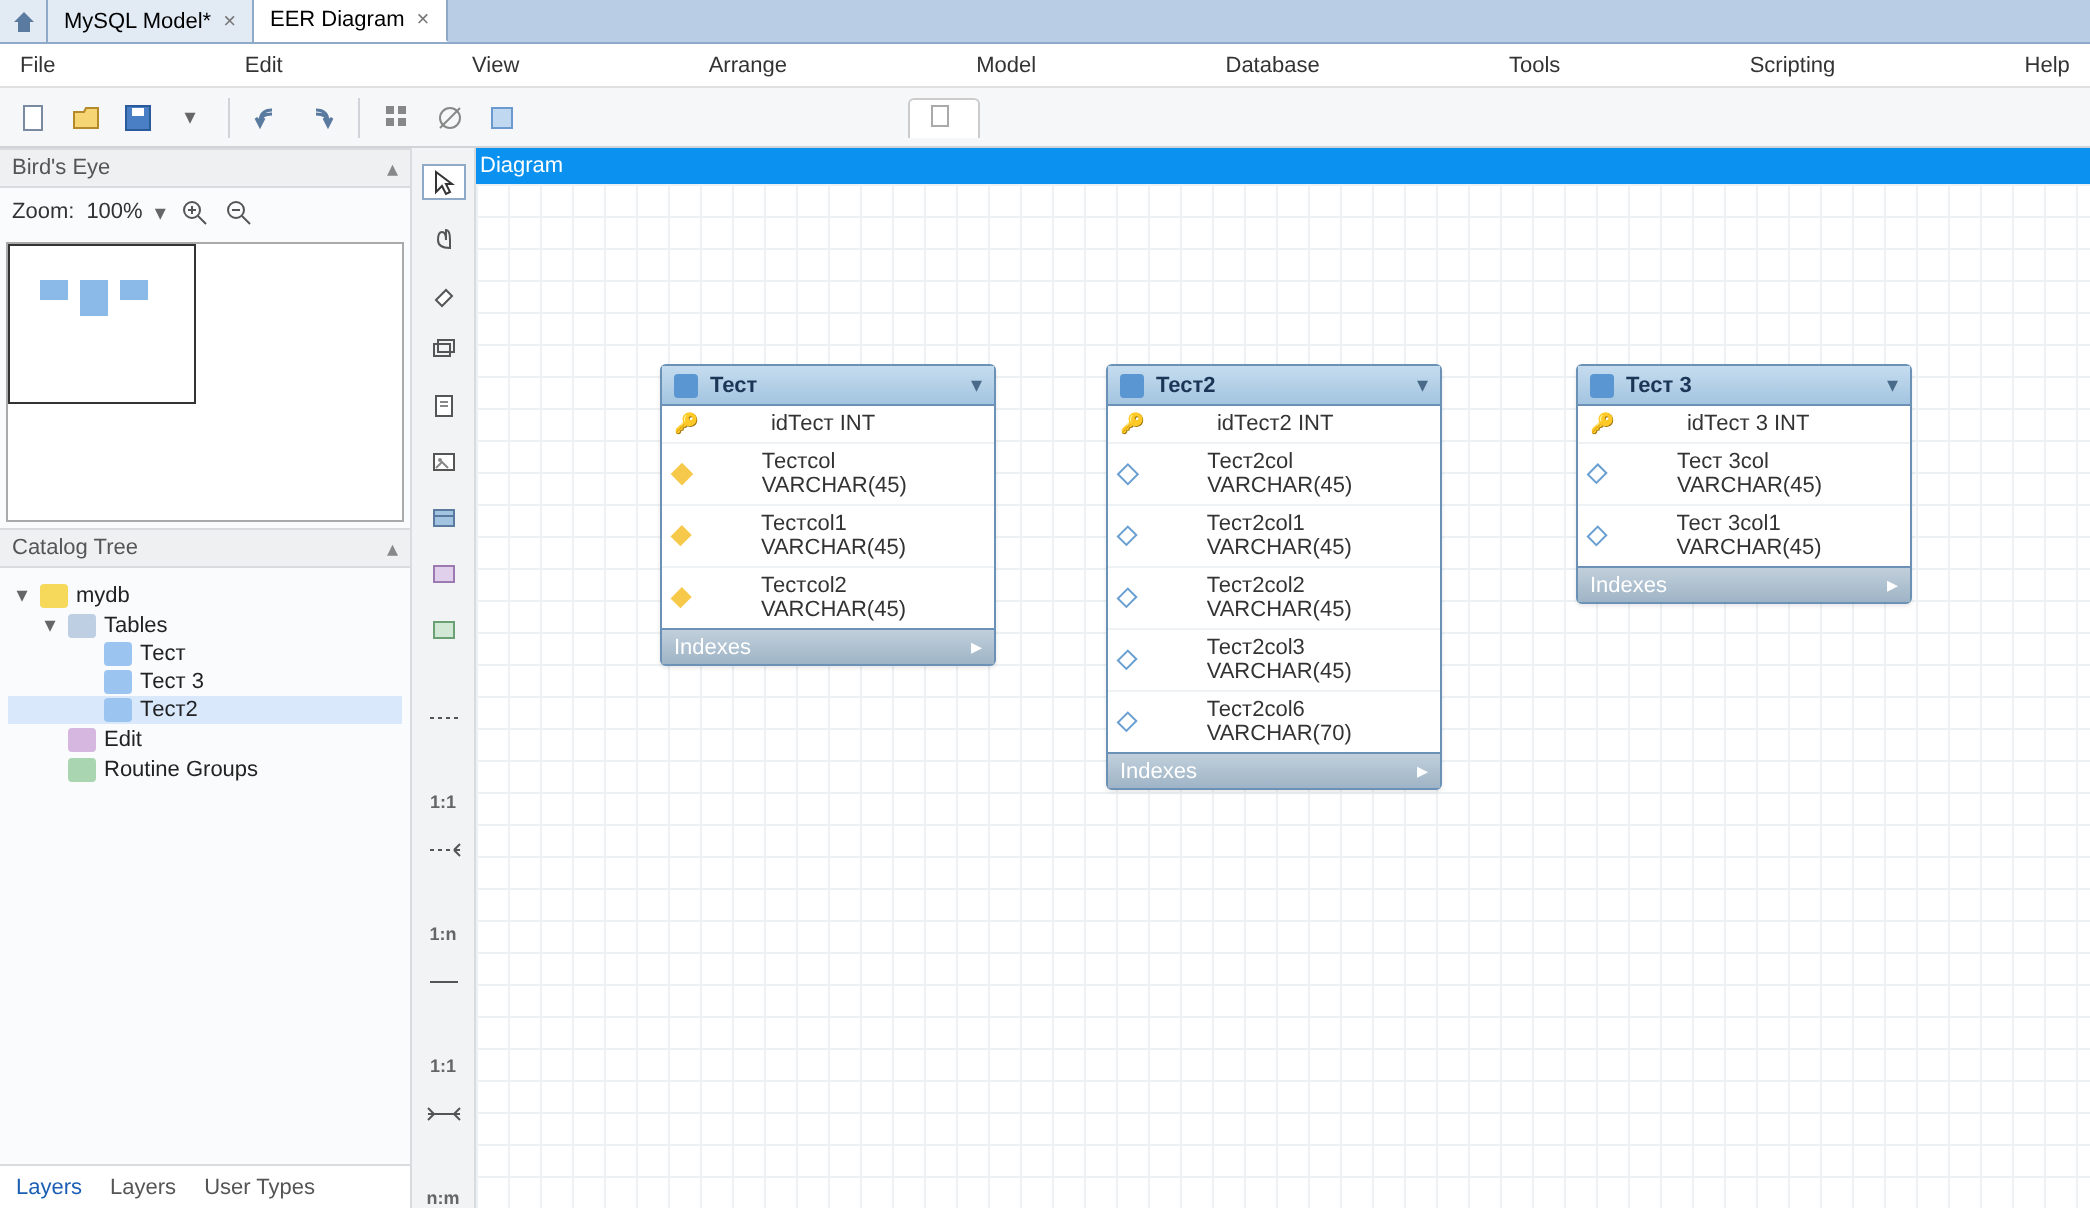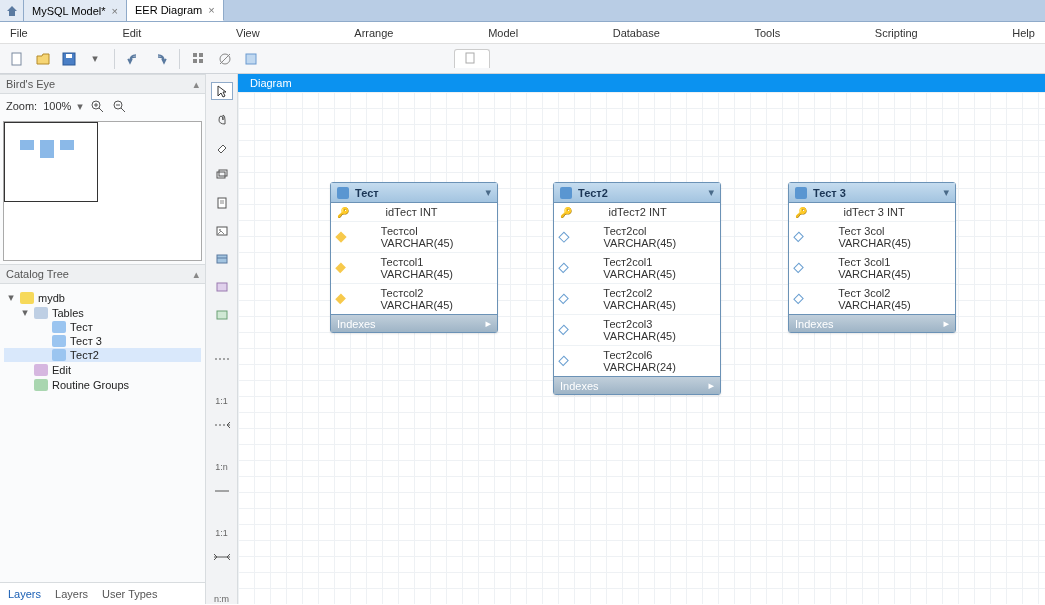--- a/index.html
+++ b/index.html
@@ -44,24 +44,24 @@
 .indent3 { padding-left: 48px; }
 
 .sidebar-bottom-tabs { height: 22px; border-top: 1px solid #d8dcdf; display: flex; align-items: center; gap: 14px; padding: 0 8px; background: #fff; }
 .sbtab { color: #555; }
 .sbtab.active { color: #1a5fb4; }
 
 .canvas-wrap { flex: 1; display: flex; }
 .vtools { width: 32px; background: #f2f3f5; border-right: 1px solid #d8dcdf; display: flex; flex-direction: column; align-items: center; gap: 10px; padding-top: 8px; }
 .vtool { width: 22px; height: 22px; display: flex; align-items: center; justify-content: center; color: #555; border: 1px solid transparent; }
 .vtool.selected { border: 1px solid #8faac9; background: #fff; }
-.vlabel { font-size: 9px; color: #666; margin-top: 18px; }
+.vlabel { font-size: 9px; color: #666; margin-top: 18px; font-weight: bold; }
 
 .canvas { flex: 1; display: flex; flex-direction: column; }
-.diagram-title { height: 18px; background: #0b92f0; color: #fff; padding: 0 12px; display: flex; align-items: center; }
+.diagram-title { height: 18px; background: #0b92f0; color: #fff; padding: 0 2px; display: flex; align-items: center; }
 .grid { flex: 1; position: relative; background-color: #fff;
   background-image: linear-gradient(#eef1f4 1px, transparent 1px), linear-gradient(90deg, #eef1f4 1px, transparent 1px);
   background-size: 16px 16px; }
 
 .entity { position: absolute; width: 168px; border: 1px solid #6b92b6; border-radius: 3px; background: #fff; box-shadow: 0 1px 2px rgba(0,0,0,0.1); }
 .entity-head { height: 20px; background: linear-gradient(#c5dcef, #a3c4e0); display: flex; align-items: center; gap: 6px; padding: 0 6px; border-bottom: 1px solid #6b92b6; }
 .entity-head .eicon { width: 12px; height: 12px; background: #5a96d1; border-radius: 2px; }
 .entity-head .title { font-weight: bold; color: #1a3555; }
 .entity-head .dd { margin-left: auto; color: #496a89; }
 .entity-rows { }
@@ -382,21 +382,21 @@
               <div class="entity-row">
                 <span class="diamond empty"></span>
                 <span class="name">Тест2col2 VARCHAR(45)</span>
               </div>
               <div class="entity-row">
                 <span class="diamond empty"></span>
                 <span class="name">Тест2col3 VARCHAR(45)</span>
               </div>
               <div class="entity-row">
                 <span class="diamond empty"></span>
-                <span class="name">Тест2col6 VARCHAR(24)</span>
+                <span class="name">Тест2col6 VARCHAR(70)</span>
               </div>
             </div>
             <div class="entity-index">
               <span>Indexes</span>
               <span class="arrow">▸</span>
             </div>
           </div>
           <div class="entity" style="left: 550px; top: 90px;">
             <div class="entity-head">
               <span class="eicon"></span>
@@ -409,24 +409,20 @@
                 <span class="name">idТест 3 INT</span>
               </div>
               <div class="entity-row">
                 <span class="diamond empty"></span>
                 <span class="name">Тест 3col VARCHAR(45)</span>
               </div>
               <div class="entity-row">
                 <span class="diamond empty"></span>
                 <span class="name">Тест 3col1 VARCHAR(45)</span>
               </div>
-              <div class="entity-row">
-                <span class="diamond empty"></span>
-                <span class="name">Тест 3col2 VARCHAR(45)</span>
-              </div>
             </div>
             <div class="entity-index">
               <span>Indexes</span>
               <span class="arrow">▸</span>
             </div>
           </div>
         </div>
     </div>
   </div>
 </div>

